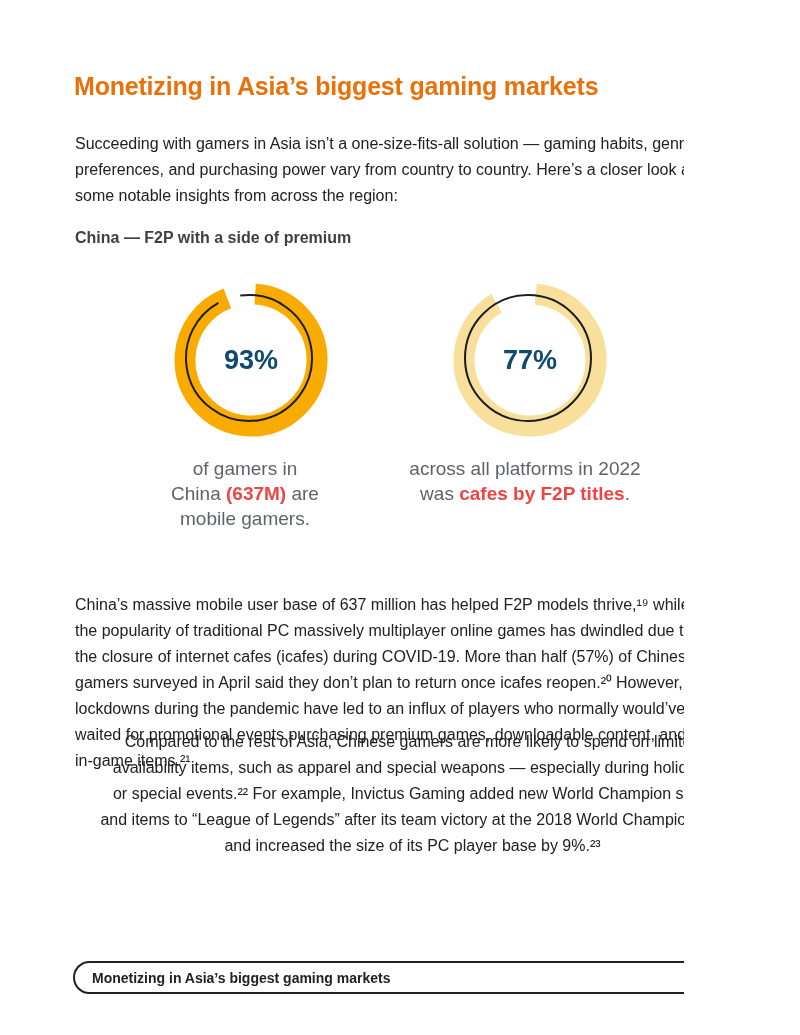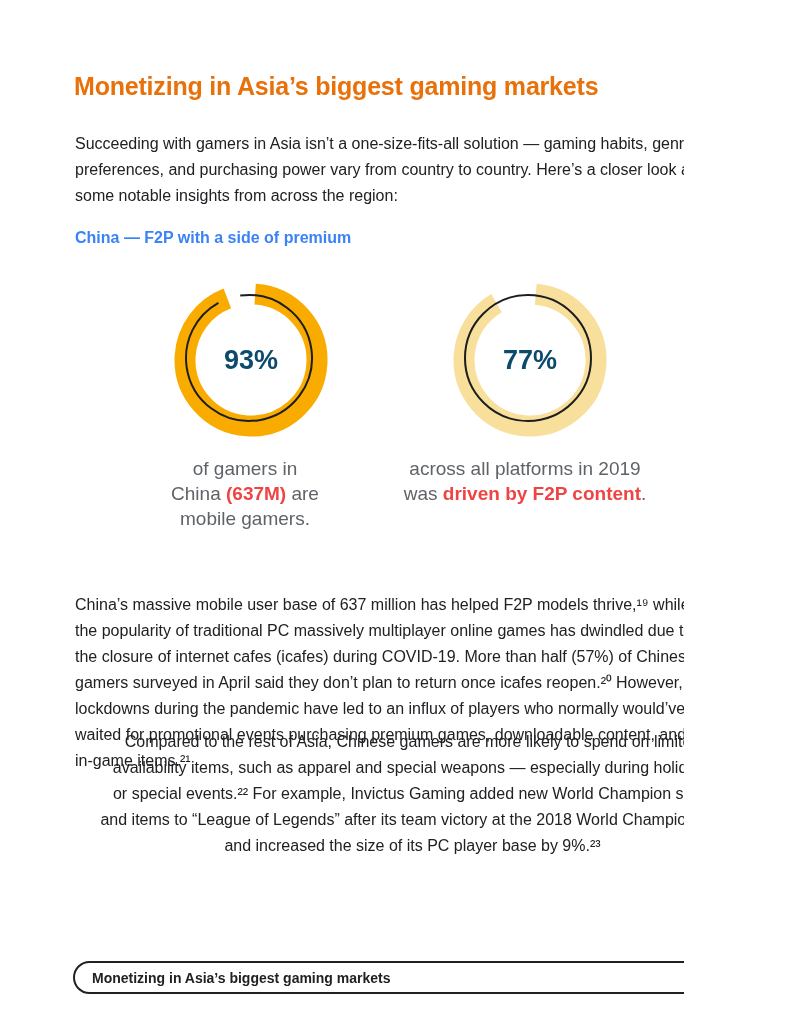--- a/index.html
+++ b/index.html
@@ -12,21 +12,21 @@
     position:absolute; left:74px; top:72px; width:680px;
     font-size:25px; font-weight:bold; color:#E8710A; letter-spacing:-0.2px;
   }
   .body-text {
     position:absolute; left:75px; width:675px;
     font-size:16px; line-height:26px; color:#202124; white-space:pre-line;
   }
   .intro { top:131px; }
   .section-heading {
     position:absolute; left:75px; top:229px; width:600px;
-    font-size:16px; font-weight:bold; color:#3b82f6;
+    font-size:16px; font-weight:bold; color:#404040;
   }
   .para-china { top:592px; }
   .para-compared { top:729px;text-align:center; }
 
   .donut-figure { position:absolute; top:282px; width:156px; height:156px; }
   .donut-left  { left:173px; }
   .donut-right { left:452px; }
   .donut-label {
     position:absolute; left:0; top:0; width:156px; height:156px;
     display:flex; align-items:center; justify-content:center;
@@ -78,22 +78,22 @@
     <div class="donut-label">77%</div>
   </figure>
 
   <figcaption class="caption caption-left">
     <div><span>of gamers in</span><span class="cap-bold"></span><span></span></div>
     <div><span>China </span><span class="cap-bold">(637M)</span><span> are</span></div>
     <div><span>mobile gamers.</span><span class="cap-bold"></span><span></span></div>
   </figcaption>
 
   <figcaption class="caption caption-right">
-    <div><span>across all platforms in 2019</span><span class="cap-bold"></span><span></span></div>
-    <div><span>was </span><span class="cap-bold">driven by F2P content</span><span>.</span></div>
+    <div><span>across all platforms in 2022</span><span class="cap-bold"></span><span></span></div>
+    <div><span>was </span><span class="cap-bold">cafes by F2P titles</span><span>.</span></div>
   </figcaption>
 
   <p class="body-text para-china">China’s massive mobile user base of 637 million has helped F2P models thrive,¹⁹ while
 the popularity of traditional PC massively multiplayer online games has dwindled due to
 the closure of internet cafes (icafes) during COVID-19. More than half (57%) of Chinese
 gamers surveyed in April said they don’t plan to return once icafes reopen.²⁰ However,
 lockdowns during the pandemic have led to an influx of players who normally would’ve
 waited for promotional events purchasing premium games, downloadable content, and
 in-game items.²¹</p>
 

